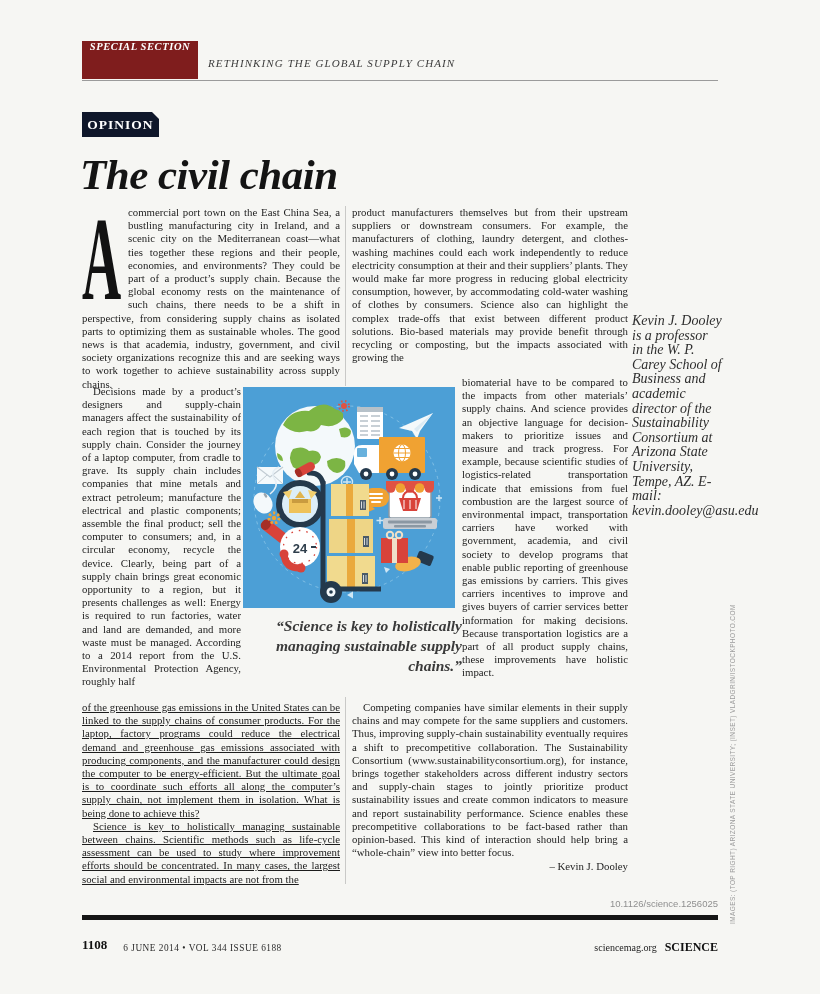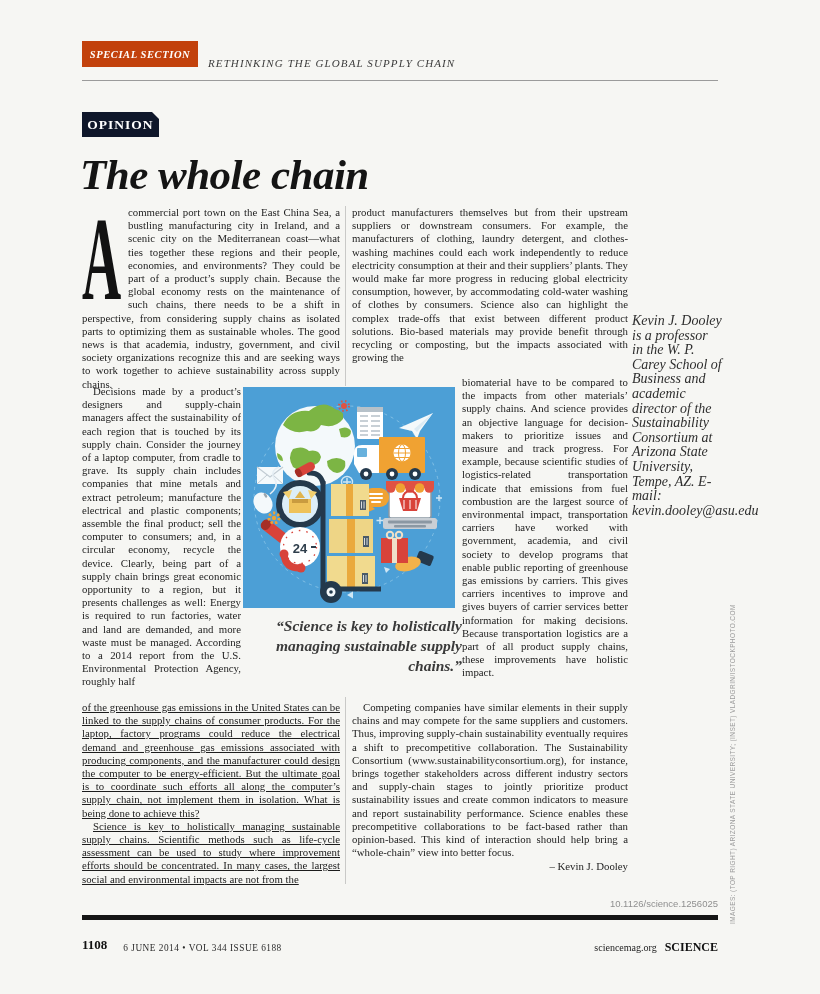--- a/index.html
+++ b/index.html
@@ -1,21 +1,21 @@
 <!DOCTYPE html>
 <html><head>
 <meta charset="utf-8">
 <style>
   html,body{margin:0;padding:0;background:#f6f6f3;}
   .page{position:relative;width:820px;height:994px;background:#f6f6f3;overflow:hidden;
         font-family:"Liberation Serif",serif;color:#1a1a1a;}
 
   
-  .kicker-box{position:absolute;left:82px;top:41px;width:116px;height:26px;background:#c2410c;
-              display:flex;align-items:center;justify-content:center;}
+  .kicker-box{position:absolute;left:82px;top:41px;width:116px;height:38px;background:#7f1d1d;
+              display:flex;justify-content:center;}
   .kicker-box span{color:#fff;font-style:italic;font-weight:bold;font-size:10.5px;letter-spacing:.6px;}
   .kicker-series{position:absolute;left:208px;top:57px;font-style:italic;font-size:11px;
                  letter-spacing:1.1px;color:#3c3c3c;}
   .header-rule{position:absolute;left:82px;top:80px;width:636px;height:1px;background:#9b9b9b;}
   .opinion-badge{position:absolute;left:82px;top:112px;width:77px;height:25px;background:#0f172a;
                  color:#fff;font-weight:bold;font-size:13.5px;letter-spacing:1px;
                  display:flex;align-items:center;justify-content:center;
                  clip-path:polygon(0 0,calc(100% - 7px) 0,100% 7px,100% 100%,0 100%);}
   .title{position:absolute;left:80px;top:150px;margin:0;font-style:italic;font-weight:bold;
          font-size:43px;letter-spacing:-.5px;color:#141414;}
@@ -70,38 +70,38 @@
 <body>
 
 <div class="page">
 
   <div class="kicker-box">
     <span>SPECIAL SECTION</span>
   </div>
   <div class="kicker-series">RETHINKING THE GLOBAL SUPPLY CHAIN</div>
   <div class="header-rule"></div>
   <div class="opinion-badge">OPINION</div>
-  <h1 class="title">The whole chain</h1>
+  <h1 class="title">The civil chain</h1>
 
   <div class="colrule colrule-top"></div>
   <div class="colrule colrule-bottom"></div>
 
   <div class="txt" id="lt">
     <div class="para">
       <span class="dropcap">A</span><span>commercial port town on the East China Sea, a bustling manufacturing city in Ireland, and a scenic city on the Mediterranean coast—what ties together these regions and their people, economies, and environments? They could be part of a product’s supply chain. Because the global economy rests on the maintenance of such chains, there needs to be a shift in perspective, from considering supply chains as isolated parts to optimizing them as sustainable wholes. The good news is that academia, industry, government, and civil society organizations recognize this and are seeking ways to work together to achieve sustainability across supply chains.</span>
     </div>
   </div>
 
   <div class="txt" id="ln">
     <div class="para indent">Decisions made by a product’s designers and supply-chain managers affect the sustainability of each region that is touched by its supply chain. Consider the journey of a laptop computer, from cradle to grave. Its supply chain includes companies that mine metals and extract petroleum; manufacture the electrical and plastic components; assemble the final product; sell the computer to consumers; and, in a circular economy, recycle the device. Clearly, being part of a supply chain brings great economic opportunity to a region, but it presents challenges as well: Energy is required to run factories, water and land are demanded, and more waste must be managed. According to a 2014 report from the U.S. Environmental Protection Agency, roughly half</div>
   </div>
 
   <div class="txt" id="lb">
     <div class="para">of the greenhouse gas emissions in the United States can be linked to the supply chains of consumer products. For the laptop, factory programs could reduce the electrical demand and greenhouse gas emissions associated with producing components, and the manufacturer could design the computer to be energy-efficient. But the ultimate goal is to coordinate such efforts all along the computer’s supply chain, not implement them in isolation. What is being done to achieve this?</div>
-    <div class="para indent">Science is key to holistically managing sustainable supply chains. Scientific methods such as life-cycle assessment can be used to study where improvement efforts should be concentrated. In many cases, the largest social and environmental impacts are not from the</div>
+    <div class="para indent">Science is key to holistically managing sustainable between chains. Scientific methods such as life-cycle assessment can be used to study where improvement efforts should be concentrated. In many cases, the largest social and environmental impacts are not from the</div>
   </div>
 
   <div class="txt" id="rt">
     <div class="para">product manufacturers themselves but from their upstream suppliers or downstream consumers. For example, the manufacturers of clothing, laundry detergent, and clothes-washing machines could each work independently to reduce electricity consumption at their and their suppliers’ plants. They would make far more progress in reducing global electricity consumption, however, by accommodating cold-water washing of clothes by consumers. Science also can highlight the complex trade-offs that exist between different product solutions. Bio-based materials may provide benefit through recycling or composting, but the impacts associated with growing the</div>
   </div>
 
   <div class="txt" id="rn">
     <div class="para">biomaterial have to be compared to the impacts from other materials’ supply chains. And science provides an objective language for decision-makers to prioritize issues and measure and track progress. For example, because scientific studies of logistics-related transportation indicate that emissions from fuel combustion are the largest source of environmental impact, transportation carriers have worked with government, academia, and civil society to develop programs that enable public reporting of greenhouse gas emissions by carriers. This gives carriers incentives to improve and gives buyers of carrier services better information for making decisions. Because transportation logistics are a part of all product supply chains, these improvements have holistic impact.</div>
   </div>
 

